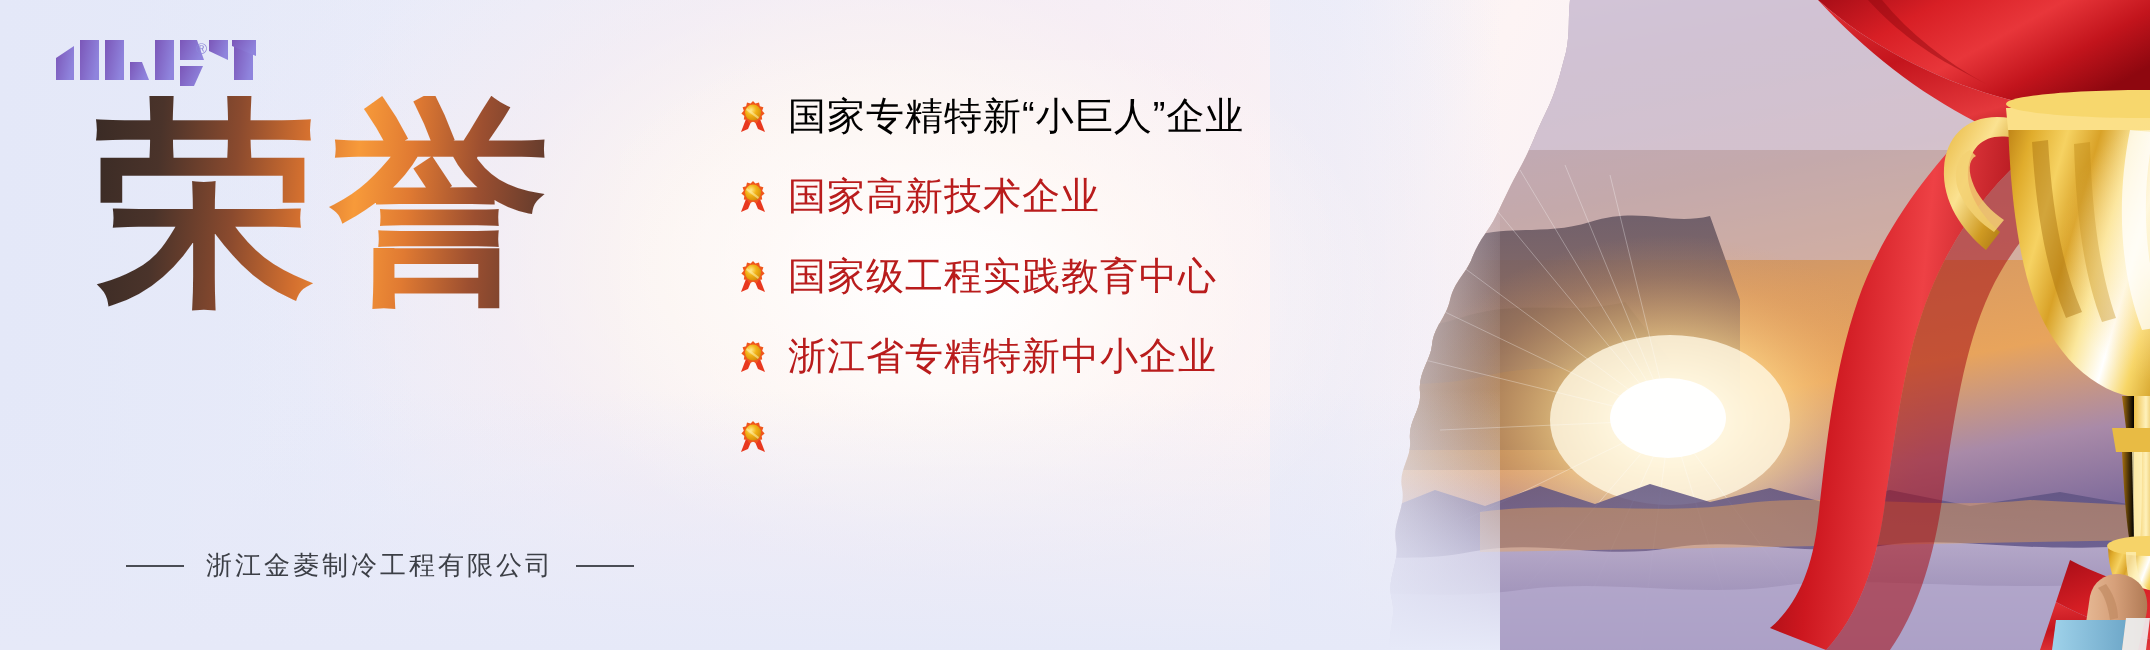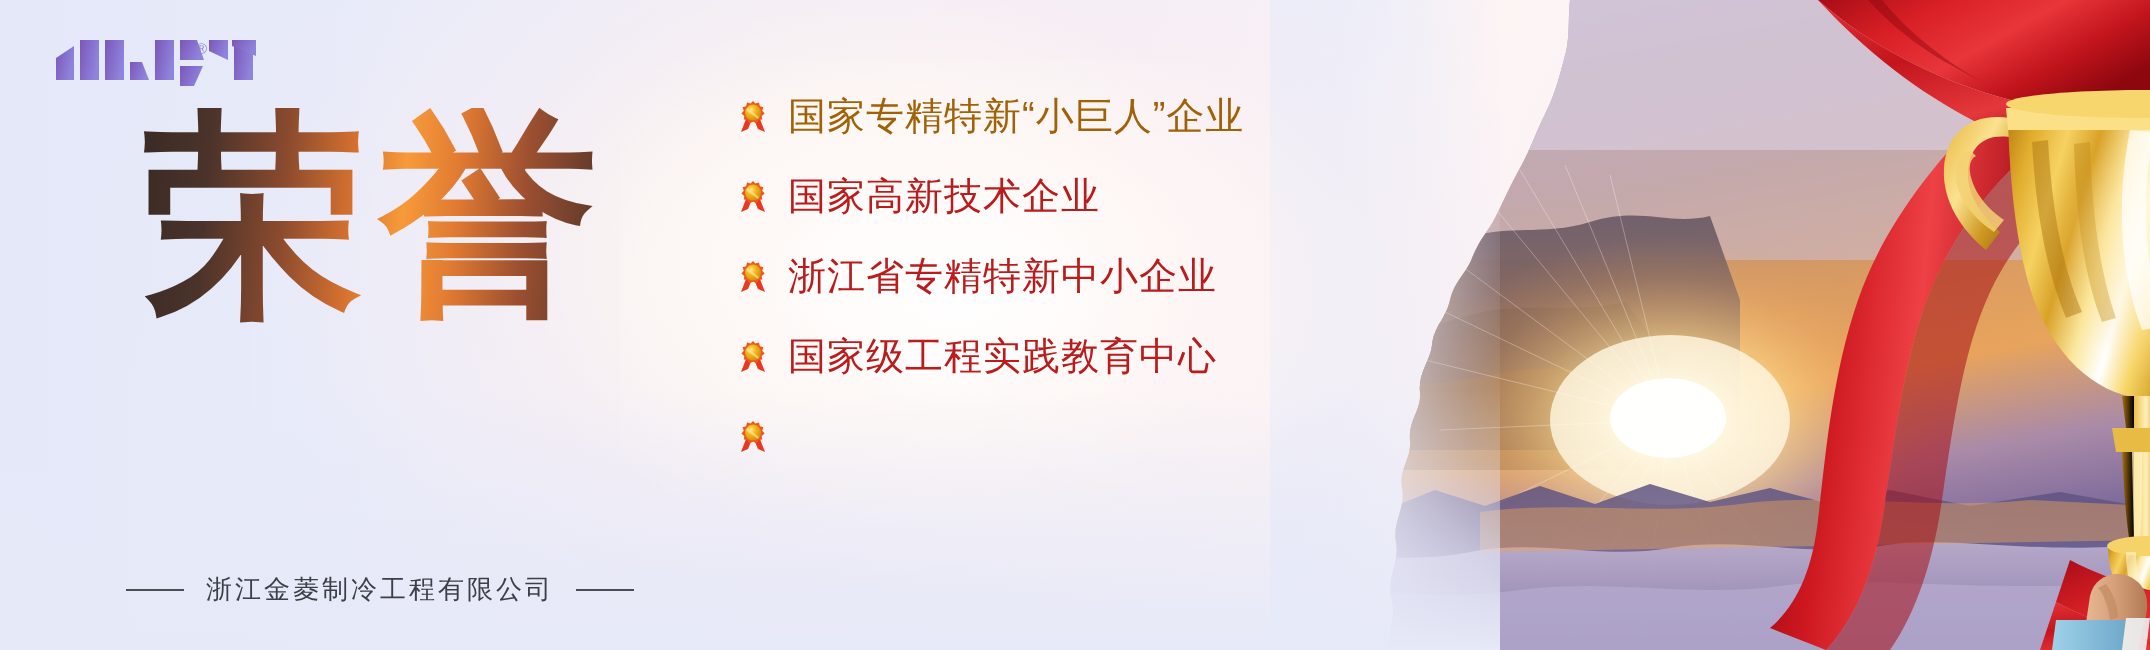--- a/index.html
+++ b/index.html
@@ -26,42 +26,42 @@
   .bg-violet-b{position:absolute;left:0;bottom:0;width:1500px;height:260px;
     background:linear-gradient(0deg,#e6e9f8 0%,rgba(232,236,249,0) 100%);pointer-events:none;}
 
   
   .logo{position:absolute;left:56px;top:40px;width:240px;height:60px;}
   .logo svg{display:block;}
   .logo-r{position:absolute;left:196px;top:40px;font-size:15px;color:#8d86d8;}
 
   
   .title{
-    position:absolute;left:96px;top:108px;
+    position:absolute;left:96px;top:96px;
     font-size:220px;line-height:215px;letter-spacing:14px;
     font-weight:700;white-space:nowrap;
     font-family:"DejaVu Sans","Liberation Sans",sans-serif;
     background:linear-gradient(95deg,#3a2b25 0%,#4a332a 14%,#8a4a2e 30%,#d4702f 44%,#f79a3a 55%,#e07a32 66%,#9c4f30 80%,#4b332b 100%);
-    -webkit-background-clip:text;background-clip:text;color:transparent;margin-left:48px;
+    -webkit-background-clip:text;background-clip:text;color:transparent;
     -webkit-text-fill-color:transparent;
   }
   
   .company{
-    position:absolute;left:126px;top:572px;display:flex;align-items:center;gap:22px;
+    position:absolute;left:126px;top:548px;display:flex;align-items:center;gap:22px;
     color:#3c3f46;font-size:26px;letter-spacing:3px;white-space:nowrap;
   }
   .company .dash{display:inline-block;width:58px;height:2px;background:#4a4d55;}
 
   
   .honors{position:absolute;left:738px;top:86px;width:620px;}
   .honor-row{display:flex;align-items:center;height:60px;margin-bottom:20px;}
   .medal{width:30px;height:34px;flex:0 0 30px;margin-right:20px;position:relative;}
   .honor-text{font-size:38px;letter-spacing:1px;color:#b91c1c;white-space:nowrap;
     font-family:"Liberation Sans","DejaVu Sans",sans-serif;}
-  .honor-text.accent{color:#a16207;}
+  .honor-text.accent{color:#000000;}
 
   
   .photo{position:absolute;right:0;top:0;width:880px;height:650px;overflow:hidden;}
   .photo svg{display:block;position:absolute;top:0;right:0;}
   .photo-fade{position:absolute;left:0;top:0;width:230px;height:650px;
     background:linear-gradient(90deg,#e9ecf9 0%,rgba(233,236,249,.85) 28%,rgba(233,236,249,0) 100%);
     pointer-events:none;}
 </style>
 </head>
 <body>
@@ -384,36 +384,36 @@
         <svg width="30" height="34" viewBox="0 0 30 34" xmlns="http://www.w3.org/2000/svg">
           <path d="M8,20 L3,33 L10,30 L13,23 Z" fill="#e8381f"></path>
           <path d="M22,20 L27,33 L20,30 L17,23 Z" fill="#e8381f"></path>
           <path d="M15,2 L17.4,4.6 L21,3.6 L21.9,7.2 L25.4,8.3 L24.2,11.8 L26.6,14.6 L23.7,16.9
                    L24.2,20.5 L20.6,21 L18.8,24.2 L15,22.7 L11.2,24.2 L9.4,21 L5.8,20.5
                    L6.3,16.9 L3.4,14.6 L5.8,11.8 L4.6,8.3 L8.1,7.2 L9,3.6 L12.6,4.6 Z" fill="#f0561c"></path>
           <circle cx="15" cy="13.6" r="8" fill="url(#md)"></circle>
           <path d="M9,9 L21,18 L20,20 L8,11 Z" fill="#fff3b0" opacity=".55"></path>
         </svg>
       </span>
-      <span class="honor-text">浙江省专精特新中小企业</span>
+      <span class="honor-text">国家级工程实践教育中心</span>
     </div>
 
     <div class="honor-row">
       <span class="medal">
         <svg width="30" height="34" viewBox="0 0 30 34" xmlns="http://www.w3.org/2000/svg">
           <path d="M8,20 L3,33 L10,30 L13,23 Z" fill="#e8381f"></path>
           <path d="M22,20 L27,33 L20,30 L17,23 Z" fill="#e8381f"></path>
           <path d="M15,2 L17.4,4.6 L21,3.6 L21.9,7.2 L25.4,8.3 L24.2,11.8 L26.6,14.6 L23.7,16.9
                    L24.2,20.5 L20.6,21 L18.8,24.2 L15,22.7 L11.2,24.2 L9.4,21 L5.8,20.5
                    L6.3,16.9 L3.4,14.6 L5.8,11.8 L4.6,8.3 L8.1,7.2 L9,3.6 L12.6,4.6 Z" fill="#f0561c"></path>
           <circle cx="15" cy="13.6" r="8" fill="url(#md)"></circle>
           <path d="M9,9 L21,18 L20,20 L8,11 Z" fill="#fff3b0" opacity=".55"></path>
         </svg>
       </span>
-      <span class="honor-text">国家级工程实践教育中心</span>
+      <span class="honor-text">浙江省专精特新中小企业</span>
     </div>
 
     <div class="honor-row">
       <span class="medal">
         <svg width="30" height="34" viewBox="0 0 30 34" xmlns="http://www.w3.org/2000/svg">
           <path d="M8,20 L3,33 L10,30 L13,23 Z" fill="#e8381f"></path>
           <path d="M22,20 L27,33 L20,30 L17,23 Z" fill="#e8381f"></path>
           <path d="M15,2 L17.4,4.6 L21,3.6 L21.9,7.2 L25.4,8.3 L24.2,11.8 L26.6,14.6 L23.7,16.9
                    L24.2,20.5 L20.6,21 L18.8,24.2 L15,22.7 L11.2,24.2 L9.4,21 L5.8,20.5
                    L6.3,16.9 L3.4,14.6 L5.8,11.8 L4.6,8.3 L8.1,7.2 L9,3.6 L12.6,4.6 Z" fill="#f0561c"></path>

